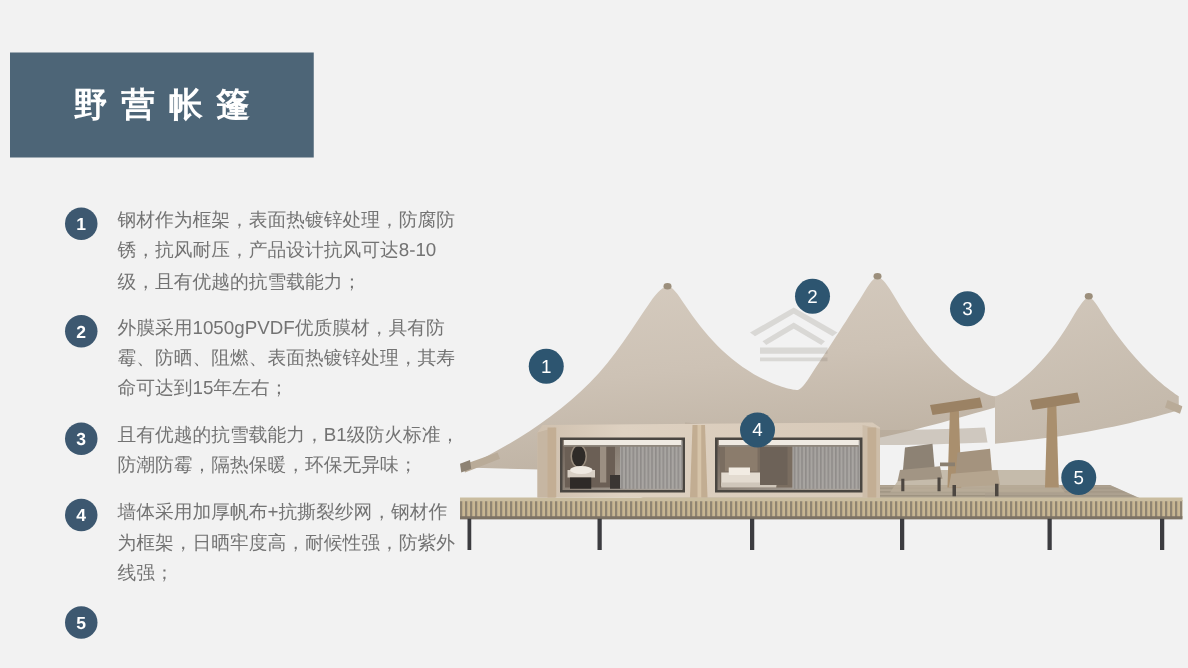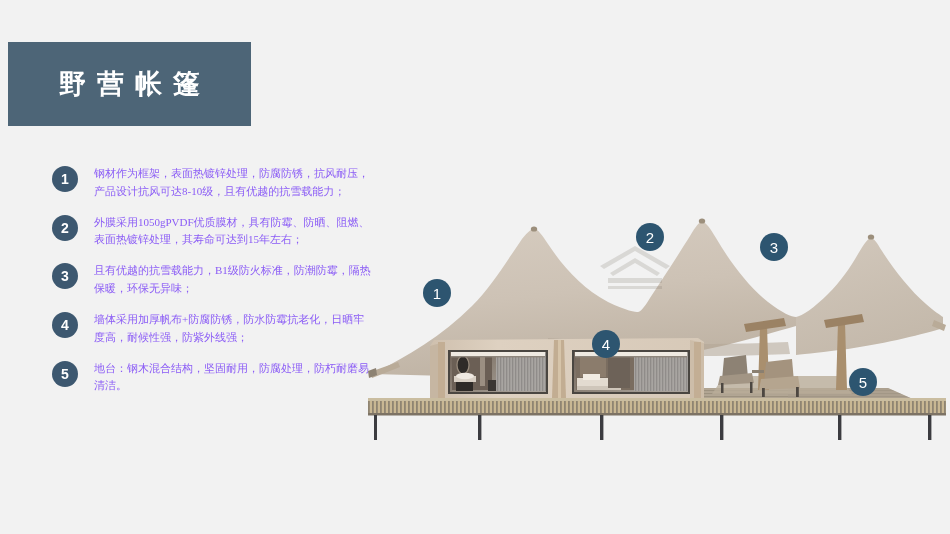--- a/index.html
+++ b/index.html
@@ -66,25 +66,24 @@
     color: #ffffff;
     font-size: 14px;
     font-weight: bold;
     display: flex;
     align-items: center;
     justify-content: center;
     margin-top: 1px;
   }
   .feature-text {
     margin-left: 16px;
-    font-size: 11px;
+    font-size: 15px;
     line-height: 1.62;
-    color: #8b5cf6;
+    color: #737373;
     letter-spacing: 0px;
-    font-family: Liberation Serif, serif;
   }
 
   
   .illustration {
     position: absolute;
     left: 368px;
     top: 150px;
     width: 578px;
     height: 290px;
   }
@@ -146,26 +145,25 @@
       <div class="feature-text">外膜采用1050gPVDF优质膜材，具有防霉、防晒、阻燃、表面热镀锌处理，其寿命可达到15年左右；</div>
     </div>
 
     <div class="feature-item">
       <div class="feature-badge">3</div>
       <div class="feature-text">且有优越的抗雪载能力，B1级防火标准，防潮防霉，隔热保暖，环保无异味；</div>
     </div>
 
     <div class="feature-item">
       <div class="feature-badge">4</div>
-      <div class="feature-text">墙体采用加厚帆布+防腐防锈，防水防霉抗老化，日晒牢度高，耐候性强，防紫外线强；</div>
+      <div class="feature-text">墙体采用加厚帆布+抗撕裂纱网，钢材作为框架，日晒牢度高，耐候性强，防紫外线强；</div>
     </div>
 
     <div class="feature-item">
       <div class="feature-badge">5</div>
-      <div class="feature-text">地台：钢木混合结构，坚固耐用，防腐处理，防朽耐磨易清洁。</div>
     </div>
 
   </div>
 
   <div class="illustration">
 
     <svg viewBox="0 0 578 290" xmlns="http://www.w3.org/2000/svg">
       <defs>
         <linearGradient id="canopyGrad" x1="0" y1="0" x2="0.3" y2="1">
           <stop offset="0%" stop-color="#d6ccc0"></stop>

